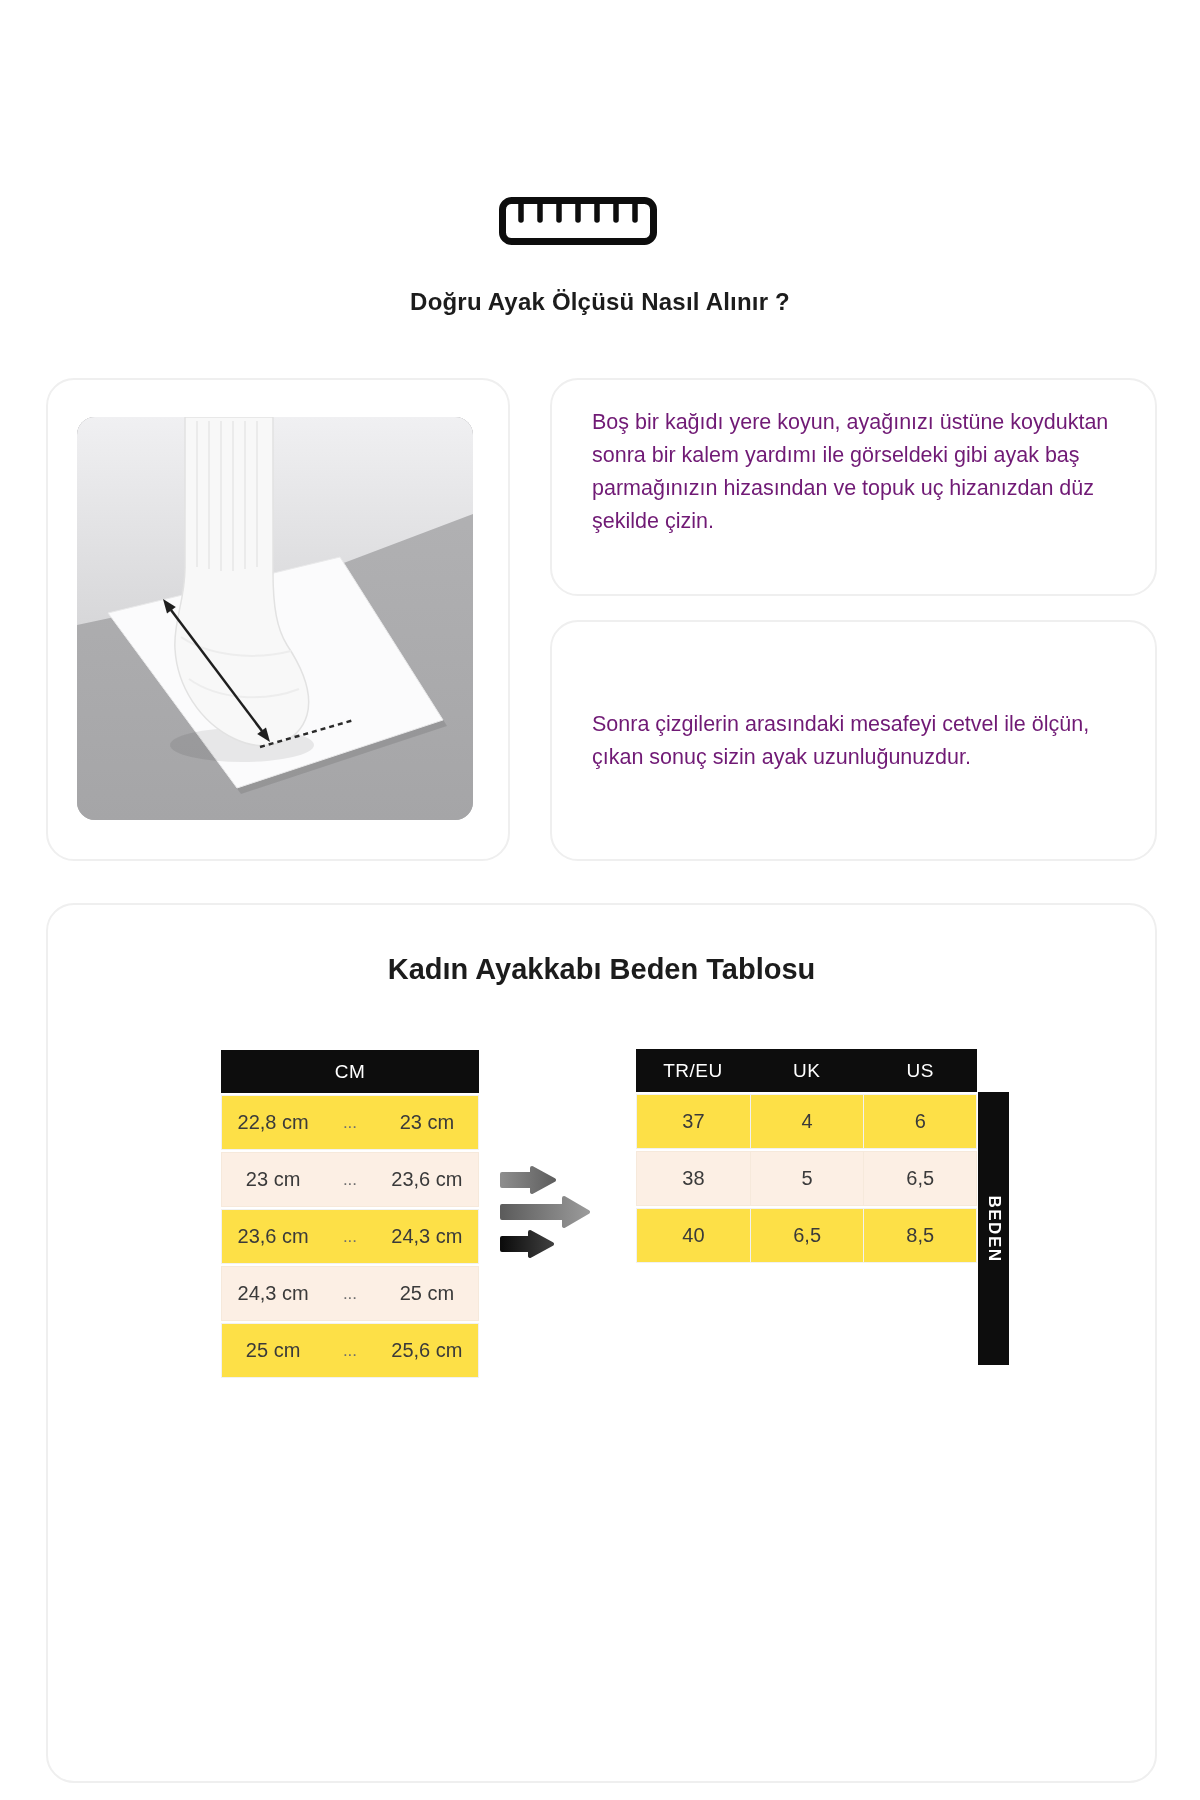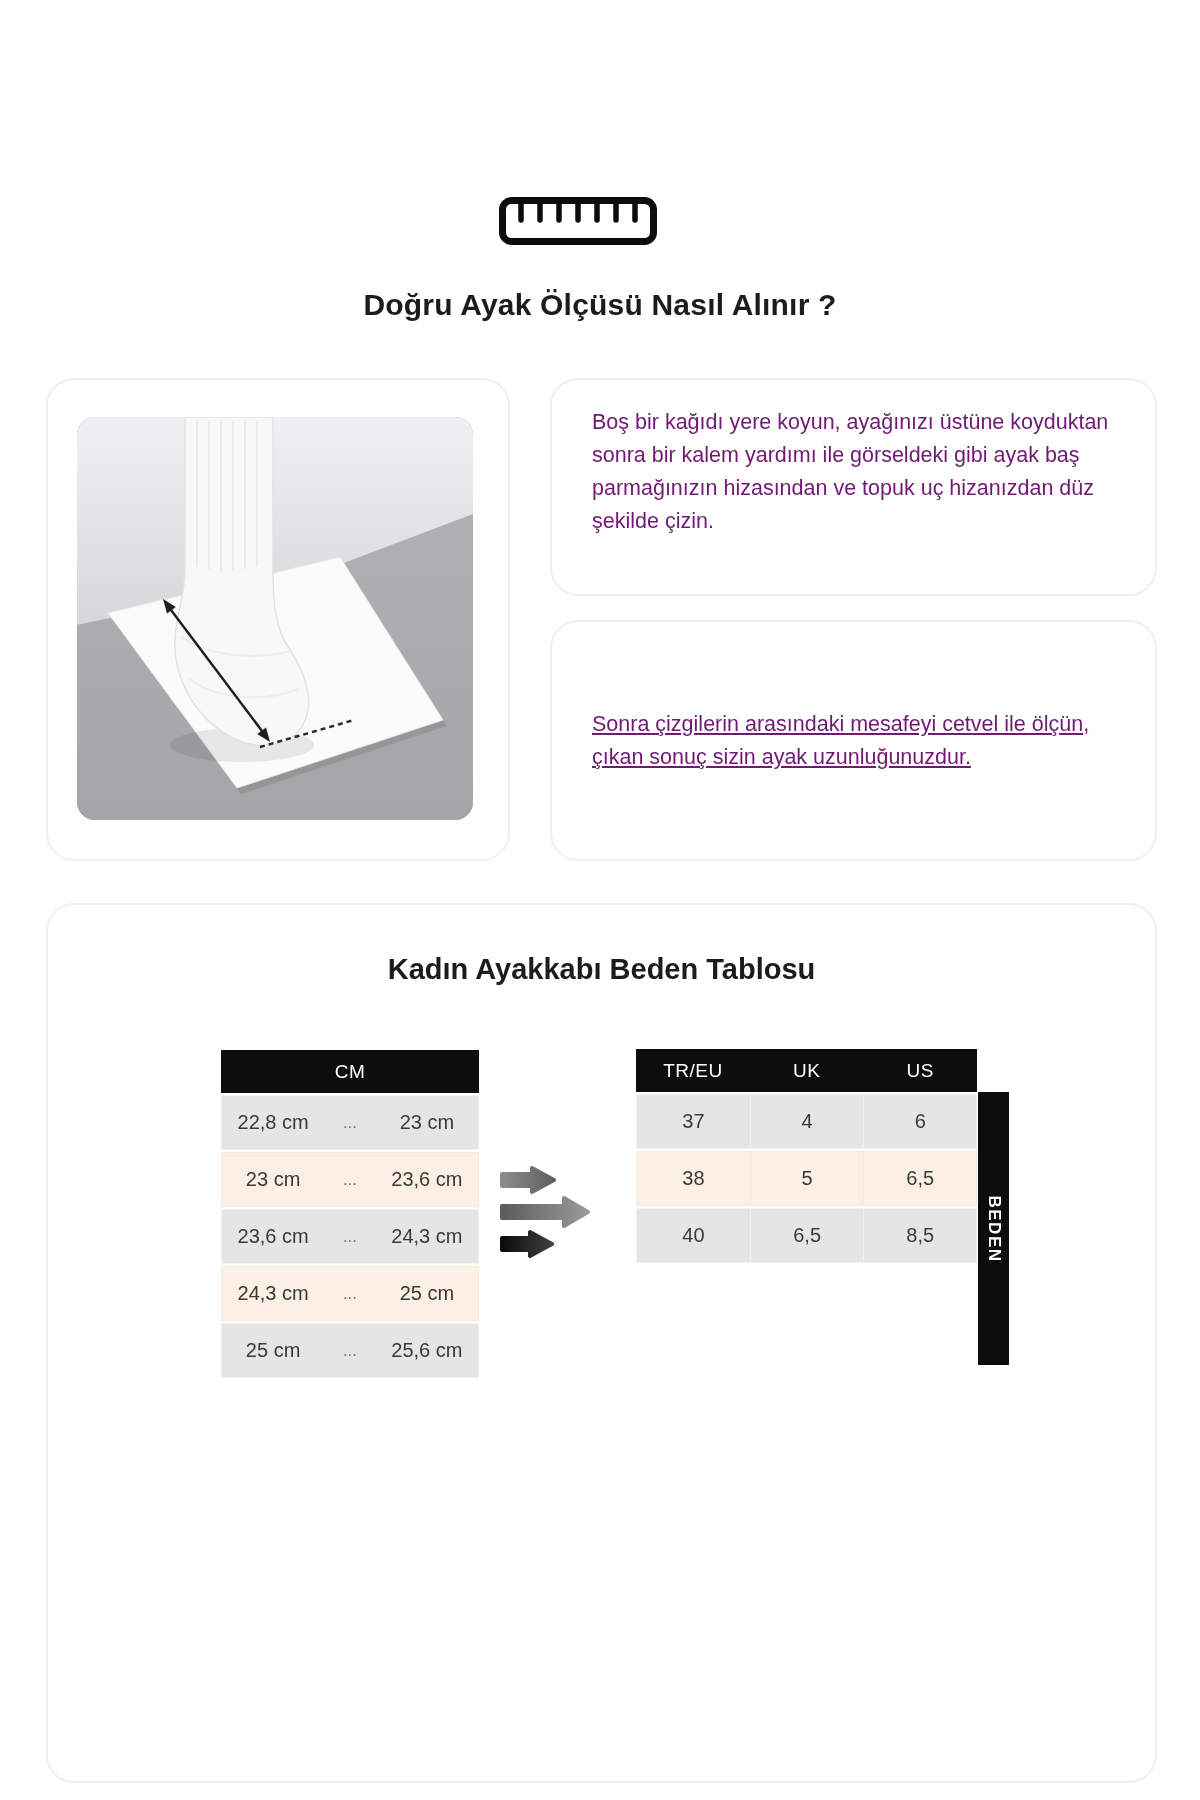--- a/index.html
+++ b/index.html
@@ -5,51 +5,51 @@
   html,body{margin:0;padding:0;background:#ffffff;}
   .page{
     position:relative;width:1200px;height:1800px;background:#ffffff;
     font-family:"Liberation Sans","DejaVu Sans",sans-serif;overflow:hidden;
   }
   
   .ruler{position:absolute;left:498px;top:196px;width:160px;height:50px;}
   
   .title1{
     position:absolute;left:0;top:288px;width:1200px;margin:0;
-    text-align:center;font-size:30px;font-weight:700;color:#1c1c1c;letter-spacing:.2px;
+    text-align:center;font-size:24px;font-weight:700;color:#1c1c1c;letter-spacing:.2px;
   }
   
   .card{position:absolute;background:#fff;border:2px solid #efefef;border-radius:28px;box-sizing:border-box;}
   .photo-card{left:46px;top:378px;width:464px;height:483px;}
   .photo{
     position:absolute;left:29px;top:37px;width:396px;height:403px;
     border-radius:18px;overflow:hidden;background:#aeaeb0;
   }
   .card-a{left:550px;top:378px;width:607px;height:218px;}
   .card-b{left:550px;top:620px;width:607px;height:241px;display:flex;align-items:center;}
   .card-a p,.card-b p{
     margin:0;padding:0 40px;font-size:21.5px;line-height:33px;color:#701a75;
   }
   .card-a p{margin-top:26px;max-width:530px;}
-  .card-b p{max-width:500px;text-decoration:underline;}
+  .card-b p{max-width:500px;}
   
   .big-card{left:46px;top:903px;width:1111px;height:880px;}
   .title2{
     position:absolute;left:0;top:48px;width:100%;margin:0;text-align:center;
     font-size:29px;font-weight:700;color:#1c1c1c;
   }
   table.sizes{
     position:absolute;border-collapse:separate;border-spacing:0 2px;table-layout:fixed;padding-left:27px;
   }
   table.sizes th{
     background:#0d0d0d;color:#ffffff;font-size:19px;font-weight:500;
     height:41px;letter-spacing:.5px;text-align:center;
   }
   table.sizes td{
-    height:51px;text-align:center;font-size:20px;color:#3a3a3a;background:#e5e5e5;
+    height:51px;text-align:center;font-size:20px;color:#3a3a3a;background:#fde047;
     border-top:1px solid #f1f1f1;border-bottom:1px solid #f1f1f1;
   }
   table.sizes tr td:first-child{border-left:1px solid #f1f1f1;}
   table.sizes tr td:last-child{border-right:1px solid #f1f1f1;}
   table.sizes tbody tr:nth-child(even) td{background:#fcefe4;border-color:#f6e9db;}
   .cm-table{left:146px;top:143px;width:285px;}
   .cm-table .dots{font-size:17px;color:#6f6f6f;}
   .size-table{left:561px;top:142px;width:368px;}
   .size-table td{border-left:1px solid #f1f1f1;}
   .size-table tr td:first-child{border-left:1px solid #f1f1f1;}

